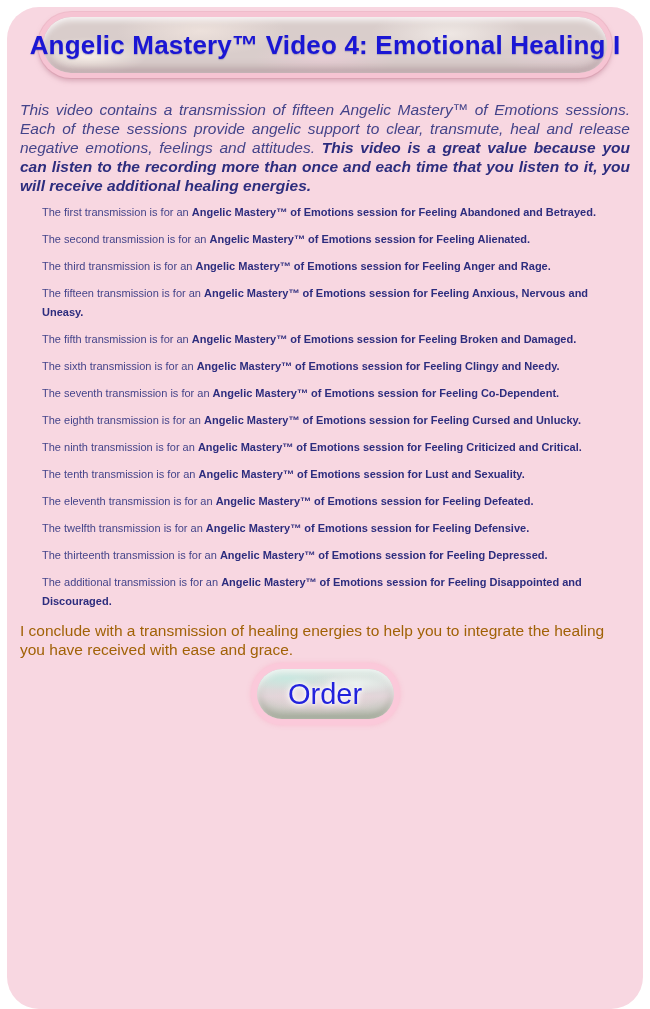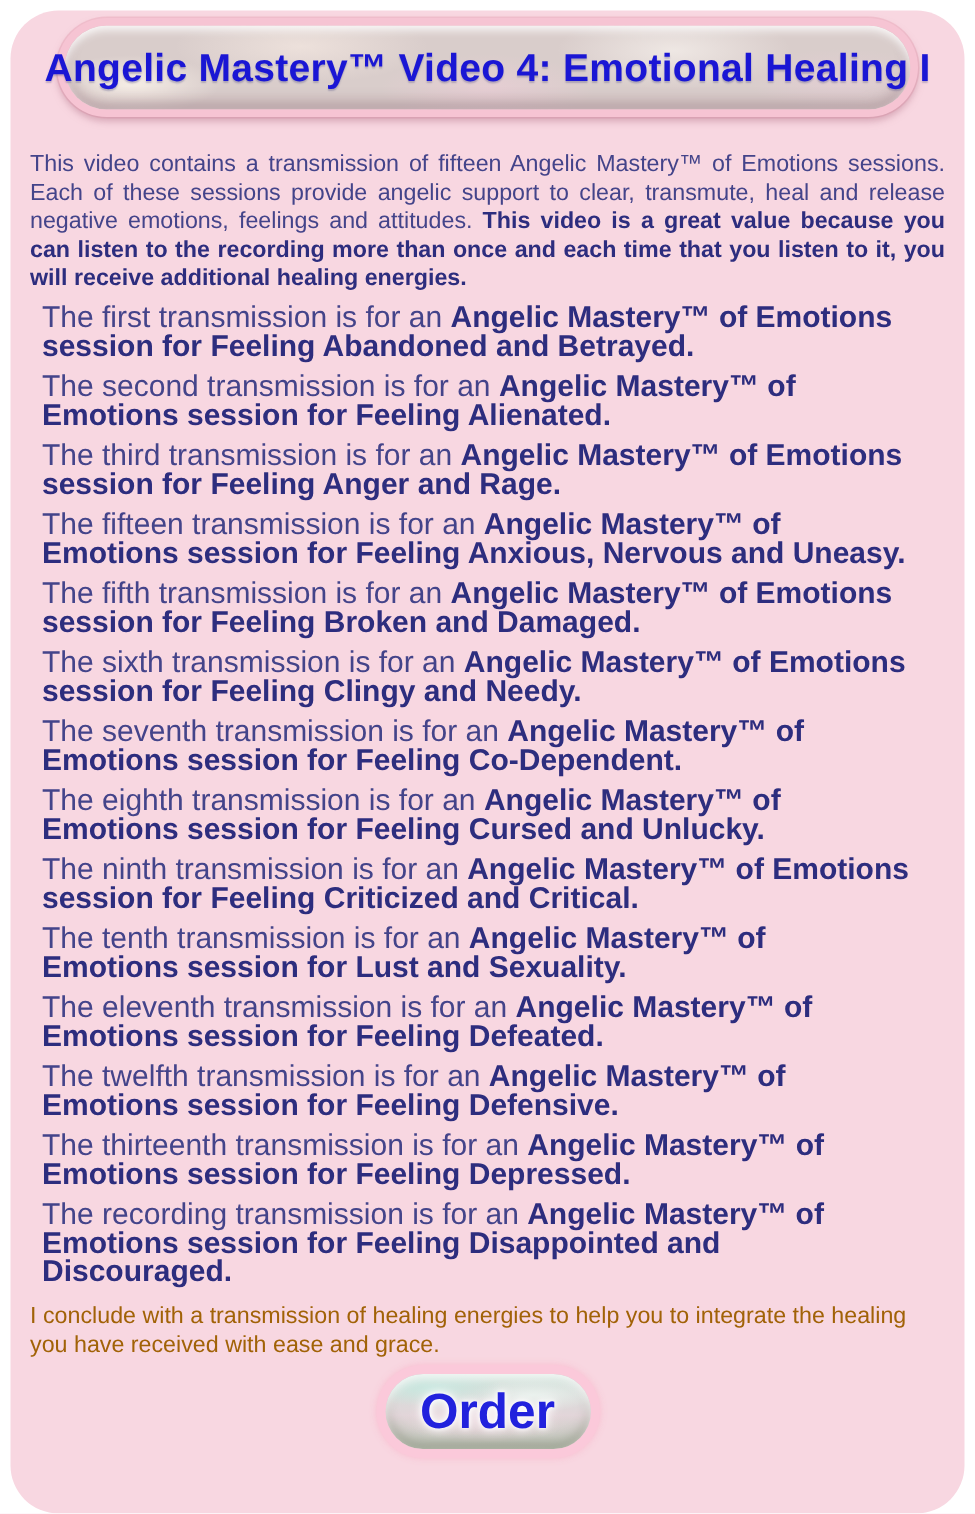--- a/index.html
+++ b/index.html
@@ -52,26 +52,27 @@
     white-space: nowrap;
   }
   
   .content { padding: 0 13px; }
   .intro {
     margin: 22px 0 0;
     font-size: 15.5px;
     line-height: 19px;
     color: #44448a;
     text-align: justify;
+    font-style: italic;
   }
   .b { font-weight: bold; color: #2d2d7e; }
   .list { margin-top: 8px; }
   .item {
-    margin: 0 20px 8px 8px;
-    font-size: 20px;
+    margin: 0 20px 8px 22px;
+    font-size: 11px;
     line-height: 19px;
     color: #44448a;
     max-width: 578px;
   }
   .conclusion {
     margin: 10px 0 0;
     font-size: 15.5px;
     line-height: 19px;
     color: #a16207;
   }
@@ -93,22 +94,22 @@
     background-color: #d5ddd2;
     background-image:
       radial-gradient(ellipse 70px 18px at 22% 18%, rgba(200,232,224,0.95), transparent 70%),
       radial-gradient(ellipse 60px 16px at 72% 28%, rgba(236,244,240,0.9), transparent 70%),
       radial-gradient(ellipse 80px 22px at 48% 62%, rgba(236,211,219,0.85), transparent 70%),
       linear-gradient(180deg, #cfe3da 0%, #e2d5d9 55%, #bec7b9 100%);
     box-shadow: inset 0 3px 6px rgba(255,255,255,0.8), inset 0 -5px 8px rgba(115,120,100,0.45);
   }
   .order span {
     font-family: "Liberation Sans", sans-serif;
-    font-size: 33px;
-    font-weight: bold;
+    font-size: 29px;
+    font-weight: normal;
     color: #2222dd;
     text-shadow: 0 0 3px #ffffff, 0 0 6px #ffffff, 0 0 9px rgba(255,255,255,0.9);
   }
 </style>
 </head>
 <body>
 
 <div class="page">
   <div class="panel">
 
@@ -141,21 +142,21 @@
   <p class="item"><span>The ninth transmission is for an </span><span class="b">Angelic Mastery™ of Emotions session for Feeling Criticized and Critical.</span></p>
 
   <p class="item"><span>The tenth transmission is for an </span><span class="b">Angelic Mastery™ of Emotions session for Lust and Sexuality.</span></p>
 
   <p class="item"><span>The eleventh transmission is for an </span><span class="b">Angelic Mastery™ of Emotions session for Feeling Defeated.</span></p>
 
   <p class="item"><span>The twelfth transmission is for an </span><span class="b">Angelic Mastery™ of Emotions session for Feeling Defensive.</span></p>
 
   <p class="item"><span>The thirteenth transmission is for an </span><span class="b">Angelic Mastery™ of Emotions session for Feeling Depressed.</span></p>
 
-  <p class="item"><span>The  recording transmission is for an </span><span class="b">Angelic Mastery™ of Emotions session for Feeling Disappointed and Discouraged.</span></p>
+  <p class="item"><span>The  additional transmission is for an </span><span class="b">Angelic Mastery™ of Emotions session for Feeling Disappointed and Discouraged.</span></p>
 
 </div>
 
       <p class="conclusion">I conclude with a transmission of healing energies to help you to integrate the healing you have received with ease and grace.</p>
 
       <div class="order-wrap">
         <button class="order">
             <span>Order</span>
           </button>
       </div>

